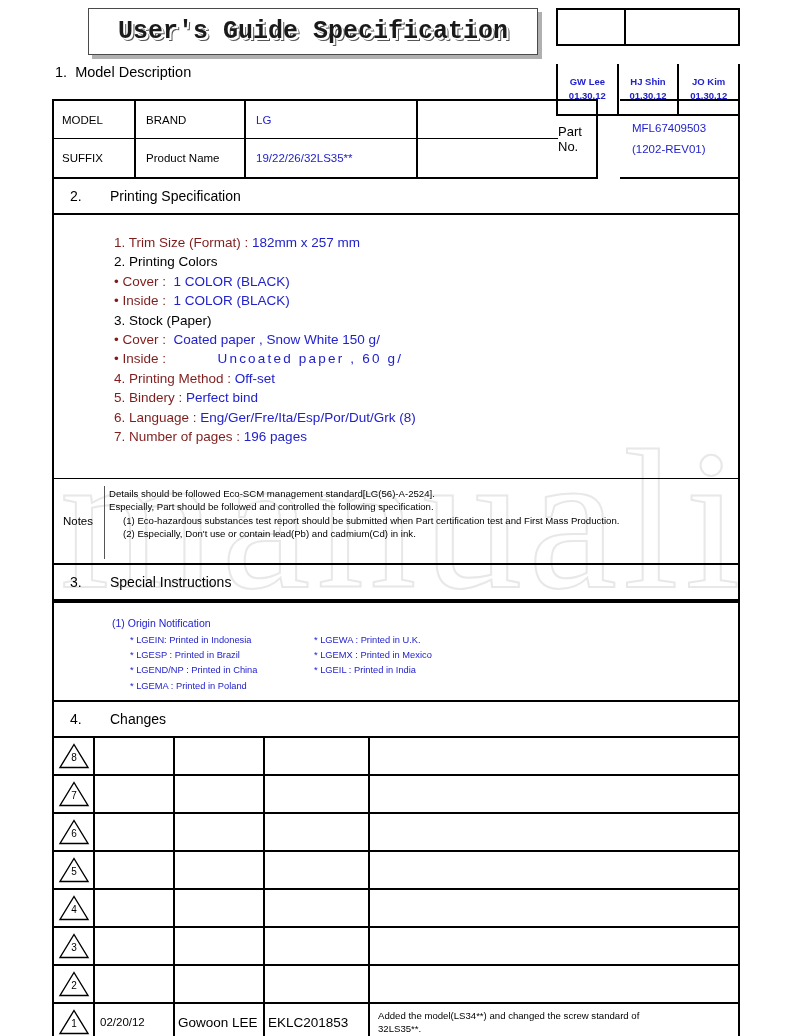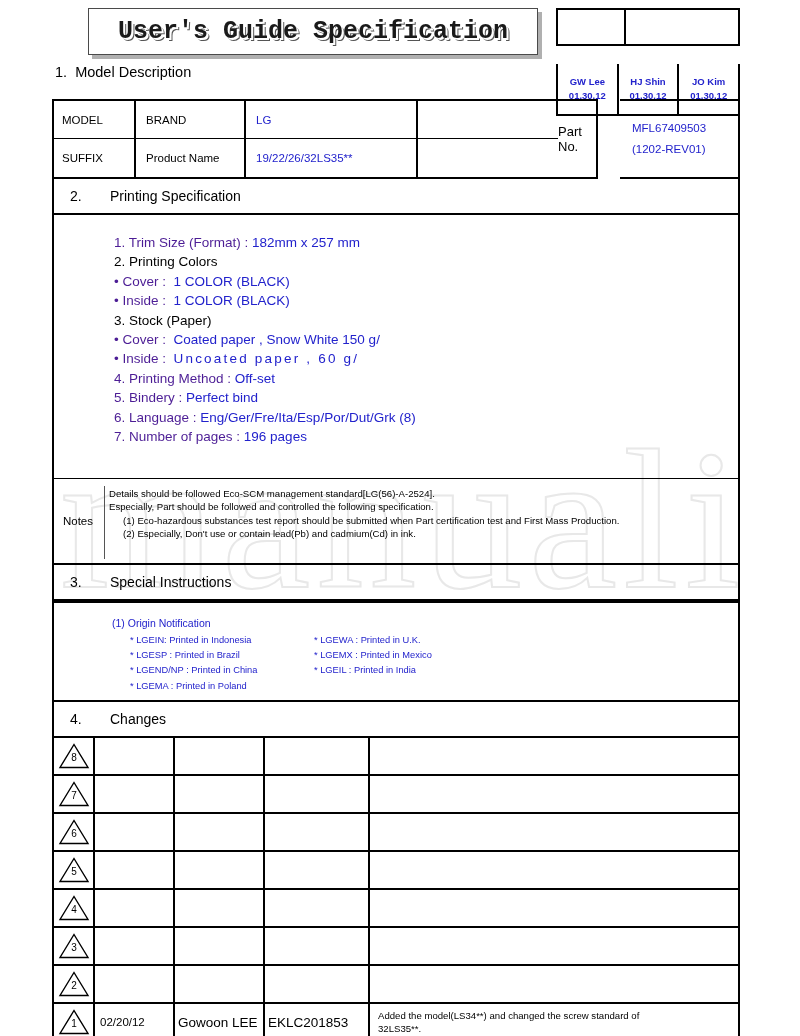--- a/index.html
+++ b/index.html
@@ -167,23 +167,23 @@
   #print-body {
     position: absolute;
     left: 52px; top: 215px; width: 688px; height: 263px;
     z-index: 3;
   }
   #print-list {
     position: absolute; left: 62px; top: 18px;
     font-size: 13.5px; line-height: 19.4px;
   }
   #print-list .line { white-space: pre; }
-  #print-list .k { color: #4c1d95; }
+  #print-list .k { color: #7f1d1d; }
   #print-list .v { color: #2222cc; }
-  #print-list .wide { letter-spacing: 2.2px; }
+  #print-list .wide { letter-spacing: 2.2px; margin-left: 44px; }
 
   
   #notes-block {
     position: absolute;
     left: 52px; top: 478px; width: 688px; height: 87px;
     border-top: 1px solid #000;
     border-bottom: 2px solid #000;
     z-index: 3;
   }
   #notes-label {

